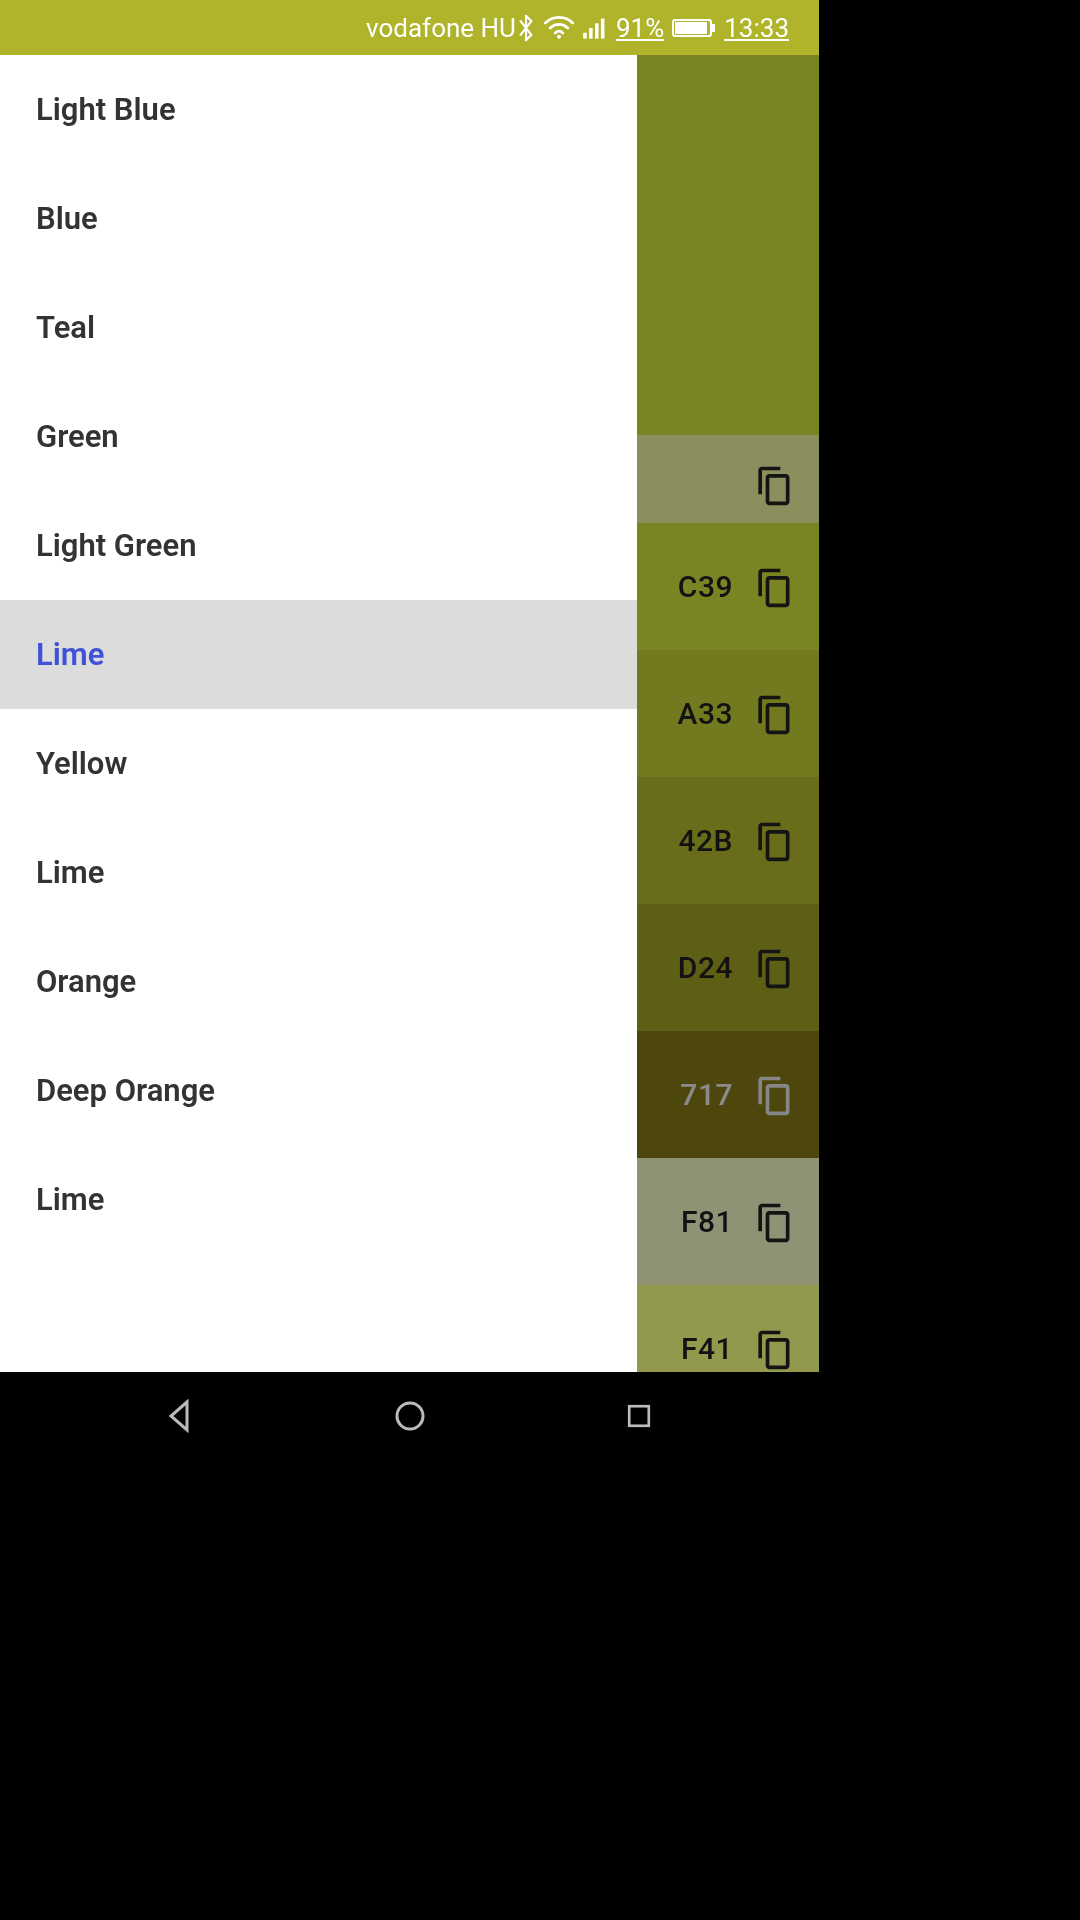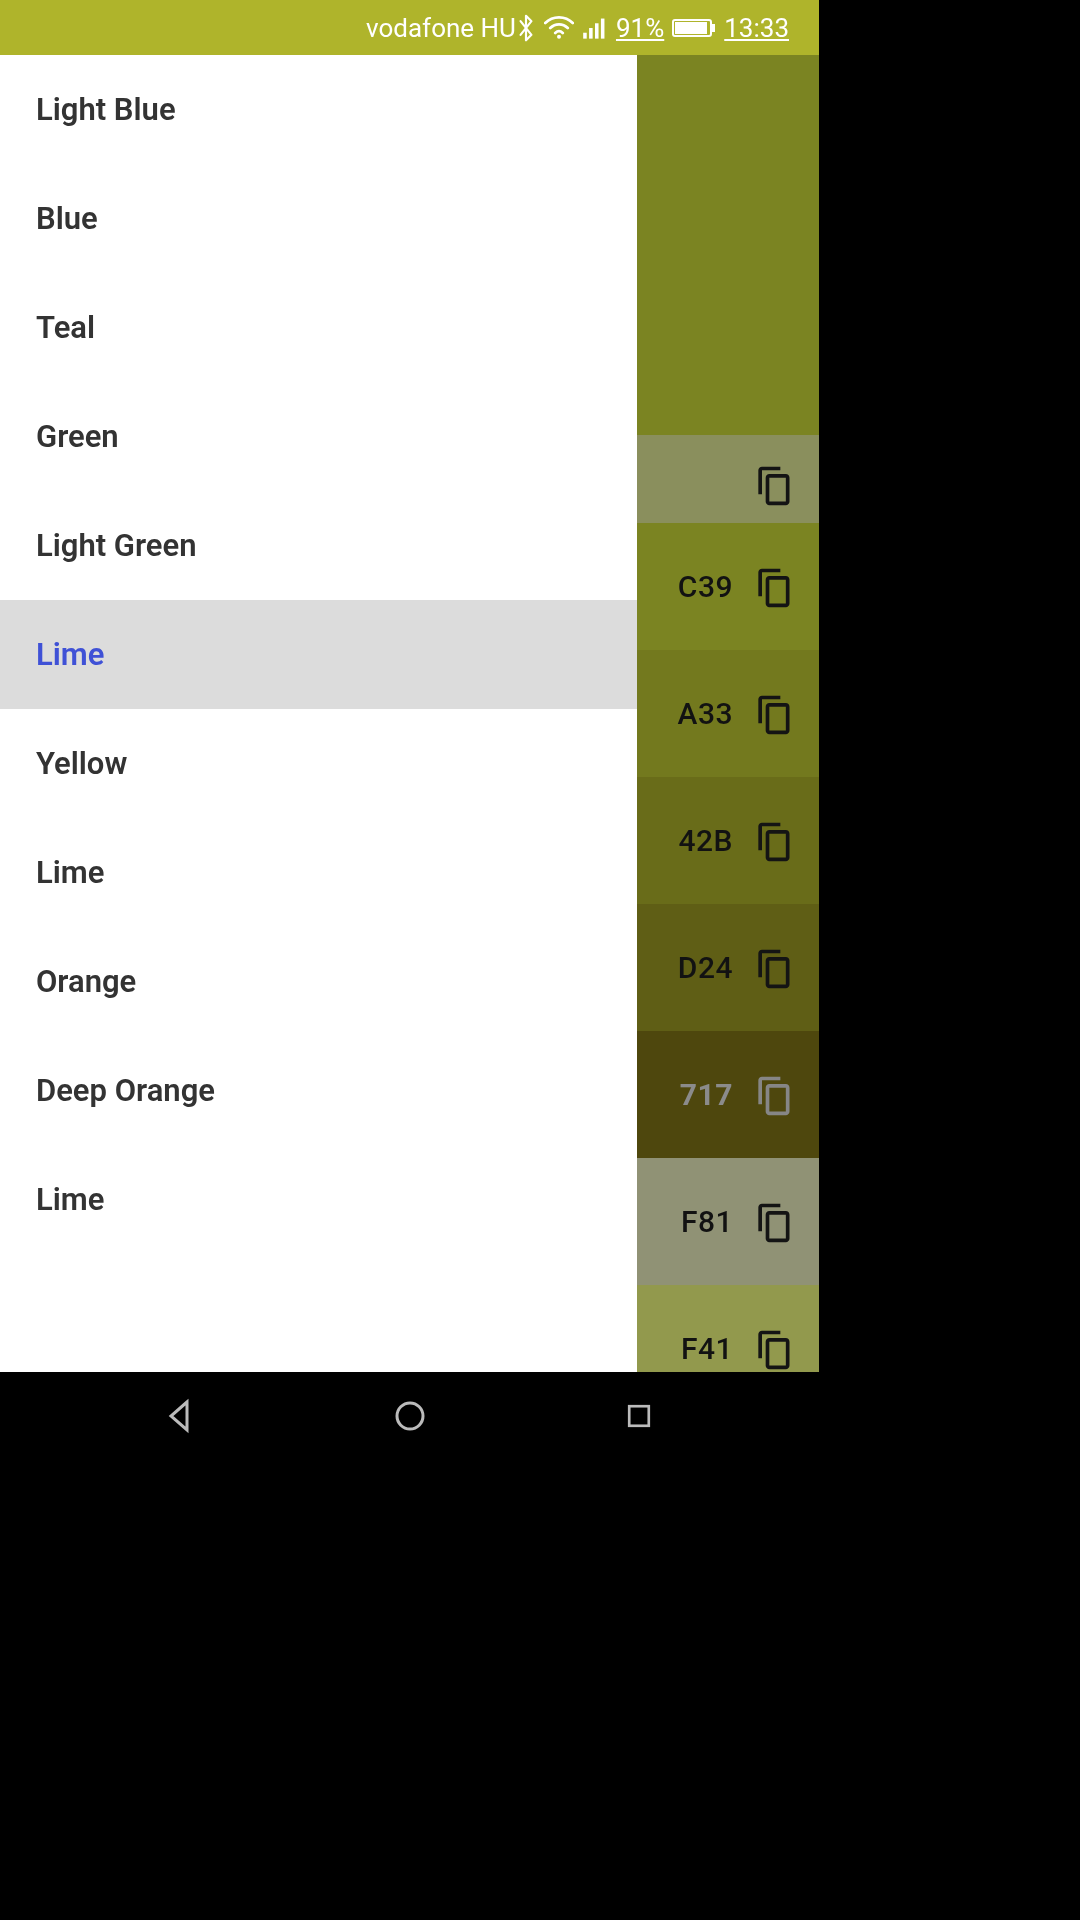--- a/index.html
+++ b/index.html
@@ -16,21 +16,21 @@
   
   .content { position: absolute; top: 55px; left: 0; right: 0; bottom: 88px; background: #cddc39; }
   .scrim { position: absolute; inset: 0; background: rgba(0,0,0,0.40); pointer-events: none; }
   .rowwrap { padding-top: 380px; }
   .color-row { height: 127px; display: flex; align-items: center; justify-content: flex-end; padding-right: 18px; font-size: 30px; color: #1f1f1f; }
   .color-row .code { margin-right: 12px; font-weight: 500; letter-spacing: 0.5px; }
   .copy-btn { width: 56px; height: 56px; display: inline-flex; align-items: center; justify-content: center; }
   .copy-btn svg { width: 44px; height: 44px; }
   .row-first { height: 88px; align-items: flex-end; padding-bottom: 10px; }
   .row-current { }
-  .row-current .code, .row-current .copy-btn { color: #e8e8e8; font-weight: bold; }
+  .row-current .code, .row-current .copy-btn { color: #e8e8e8; }
 
   
   .drawer { position: absolute; top: 55px; left: 0; width: 637px; bottom: 88px; background: #fff; overflow: hidden; }
   .drawer-list { list-style: none; }
   .drawer-item { height: 109px; display: flex; align-items: center; padding-left: 36px; font-size: 31px; font-weight: 600; color: #333; }
   .drawer-item.selected { background: #dcdcdc; color: #3f51d6; }
 
   
   .navbar { position: absolute; bottom: 0; left: 0; right: 0; height: 88px; background: #000; display: flex; align-items: center; justify-content: space-evenly; }
   .navbar .nbtn { width: 100px; height: 60px; display: inline-flex; align-items: center; justify-content: center; }

